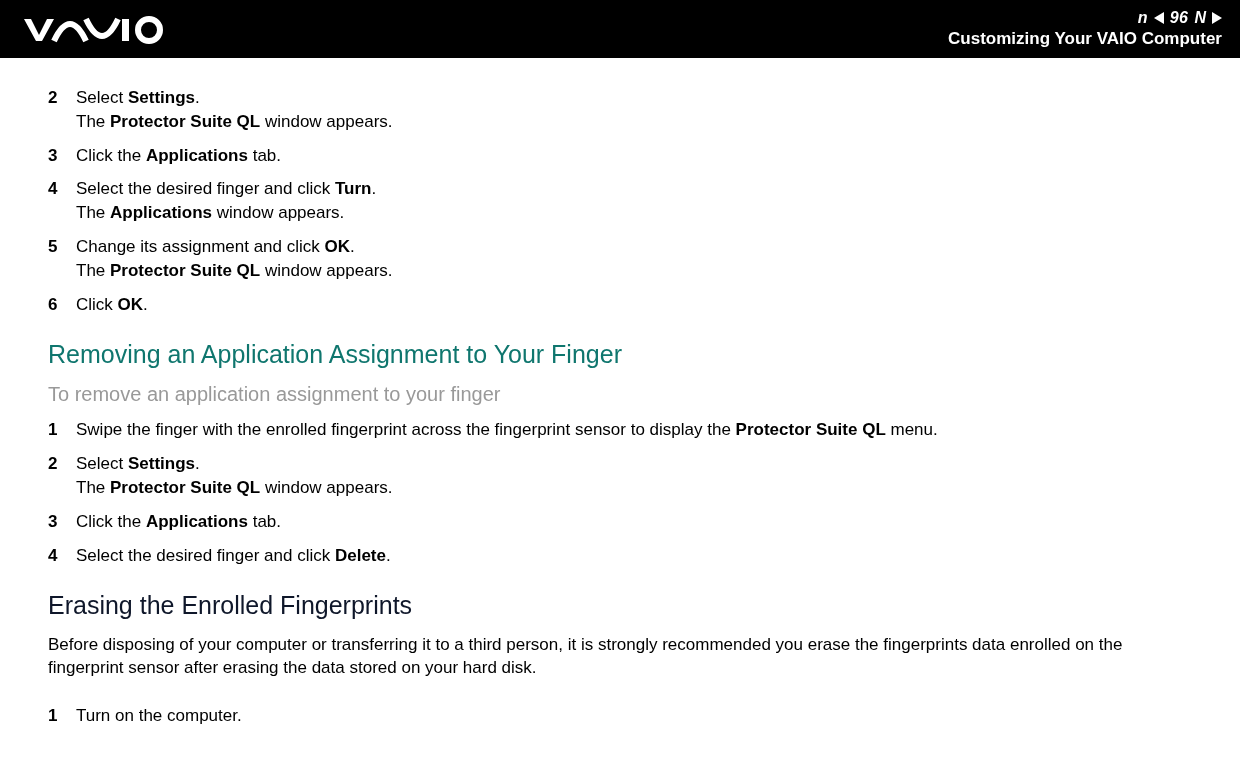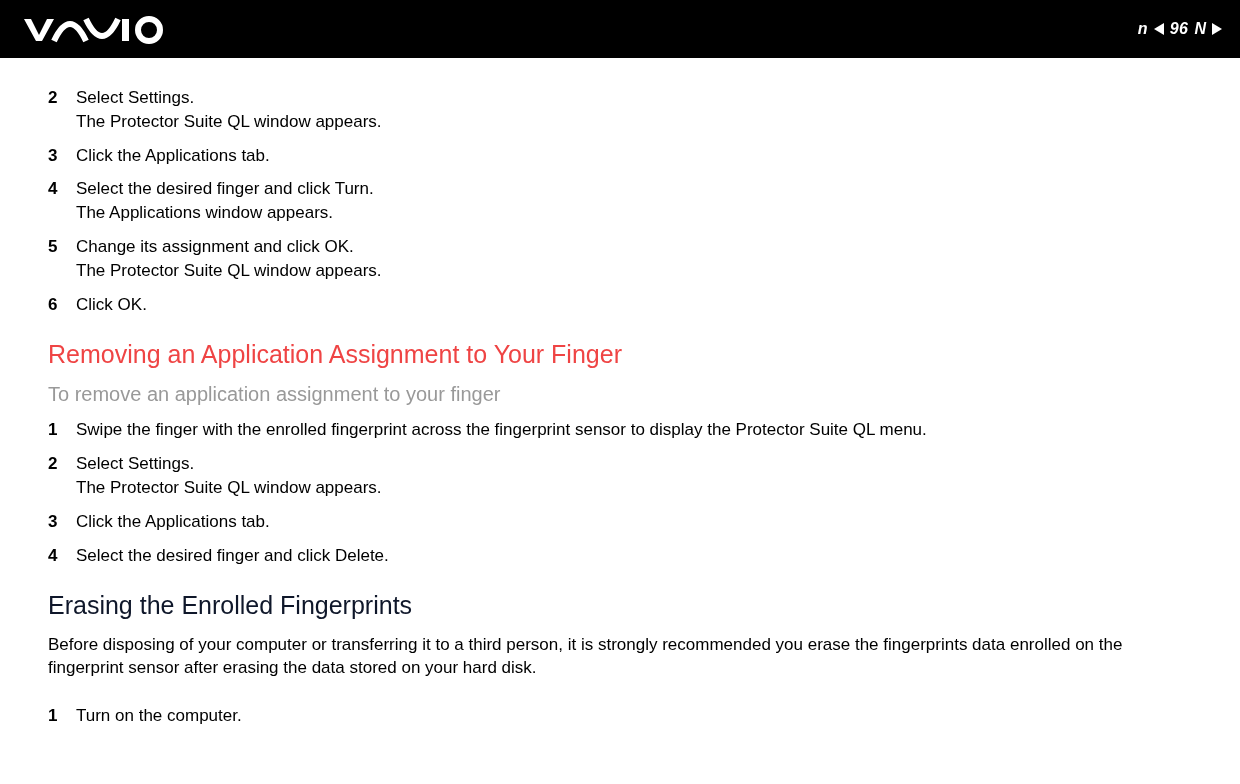--- a/index.html
+++ b/index.html
@@ -82,28 +82,28 @@
     }
     .step-num {
       font-weight: bold;
       width: 28px;
       flex-shrink: 0;
     }
     .step-text {
       flex: 1;
     }
     .step-text .bold {
-      font-weight: normal;
+      font-weight: bold;
     }
     .section-heading {
       font-size: 25px;
       font-weight: normal;
       margin-top: 24px;
       margin-bottom: 14px;
-      color: #ef4444;
+      color: #0f766e;
     }
     .sub-heading {
       font-size: 20px;
       color: #999;
       margin-bottom: 12px;
       margin-top: 14px;
     }
     .section-heading.blue {
       color: #0f172a;
       font-size: 25px;
@@ -128,20 +128,21 @@
     </svg>
   </div>
   <div class="header-right">
     <div class="page-nav">
       <span class="n-label">n</span>
       <span class="arrow-left"></span>
       <span class="label">96</span>
       <span class="n-label">N</span>
       <span class="arrow-right"></span>
     </div>
+    <div class="header-title">Customizing Your VAIO Computer</div>
   </div>
 </div>
 
 <div class="content">
 
   <div id="steps-top">
       <div class="step">
         <div class="step-num">2</div>
         <div class="step-text">Select <span class="bold">Settings</span>.<br>The <span class="bold">Protector Suite QL</span> window appears.</div>
       </div>

